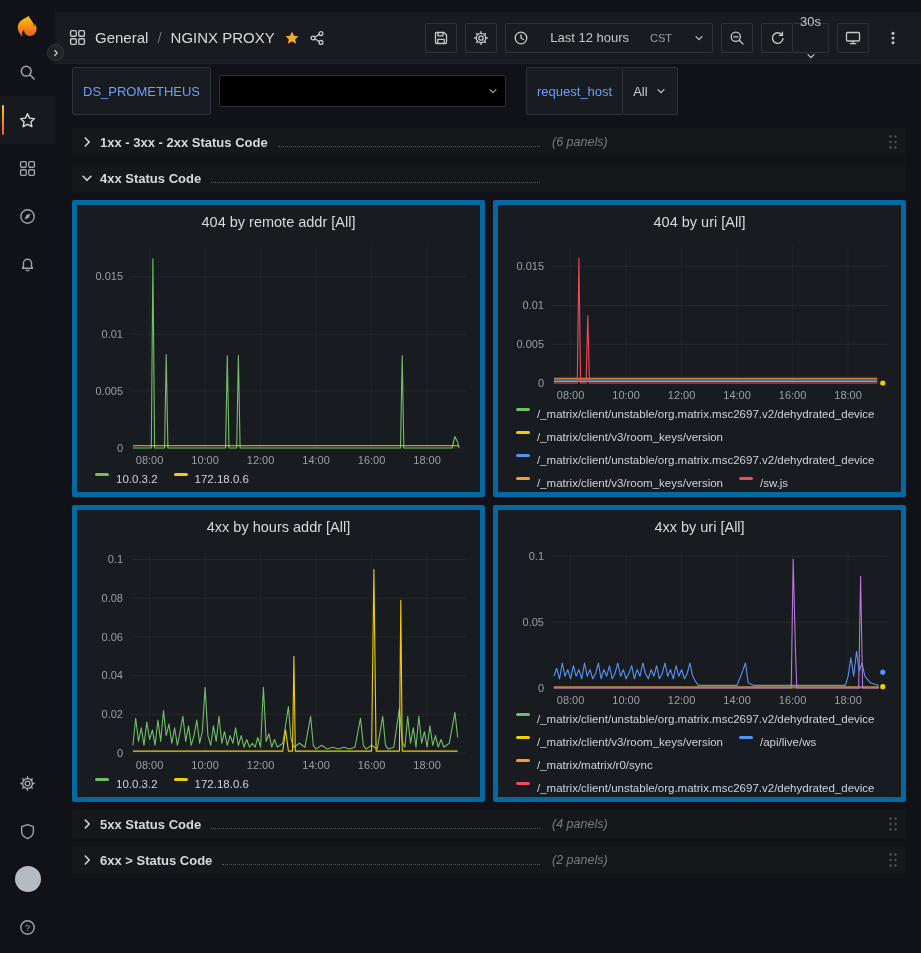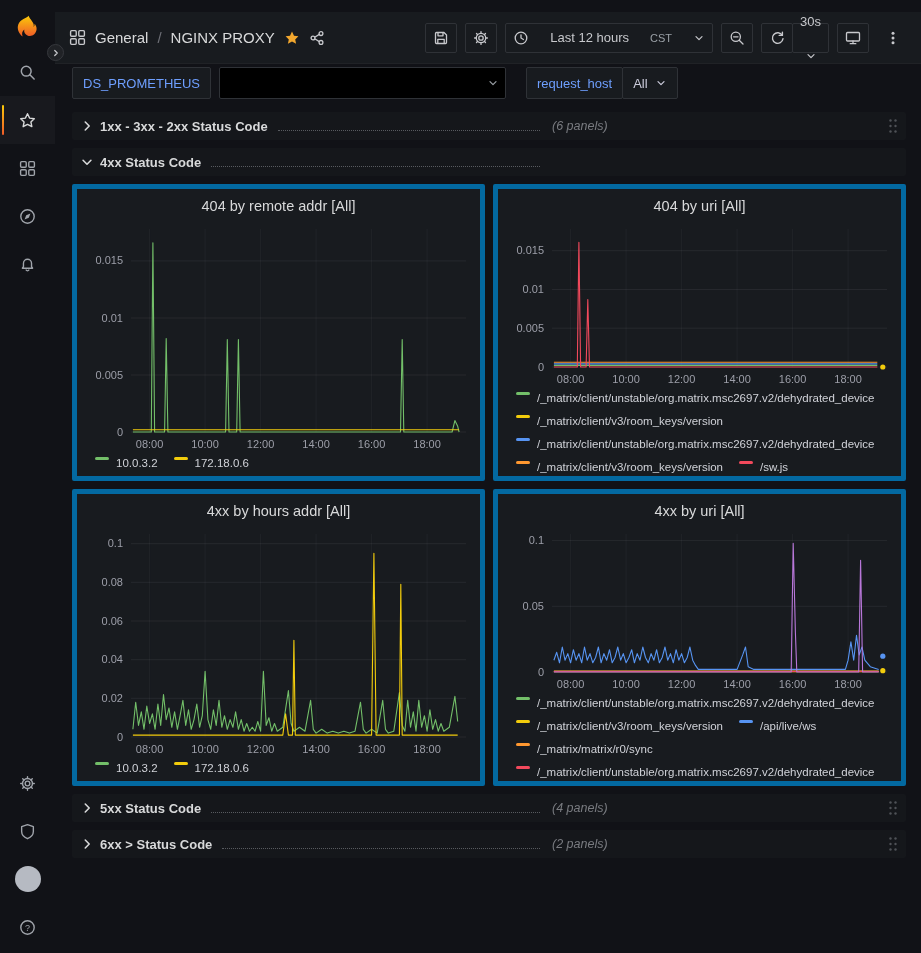--- a/index.html
+++ b/index.html
@@ -30,21 +30,21 @@
   .icon-btn { display: inline-flex; align-items: center; justify-content: center; color: #c7c8cc; cursor: pointer; background: transparent; border: none; padding: 0; }
   .toolbar { margin-left: auto; display: flex; align-items: center; gap: 8px; }
   .tb-btn { height: 30px; min-width: 30px; padding: 0 7px; display: inline-flex; align-items: center; justify-content: center; gap: 21px;
     background: transparent; border: 1px solid #2f3237; border-radius: 2px; color: #c7c8cc; font-size: 13px; cursor: pointer;
     font-family: "Liberation Sans", sans-serif; }
   .tb-btn.noborder { border-color: transparent; }
   .tb-group { display: flex; align-items: center; }
   .tb-group .tb-btn + .tb-btn { margin-left: -1px; flex-direction: column; }
   
   .subnav { flex: none; display: flex; align-items: center; padding: 3px 15px 7px 17px; background: #111217; }
-  .var-btn { height: 32px; padding: 0 10px; display: inline-flex; align-items: center; gap: 7px; background: #181b1f;
+  .var-btn { height: 48px; padding: 0 10px; display: inline-flex; align-items: center; gap: 7px; background: #181b1f;
     border: 1px solid #2f3237; border-radius: 2px; font-size: 13px; cursor: pointer; color: #ccccdc;
     font-family: "Liberation Sans", sans-serif; }
   .var-btn.linkblue { color: #6e9fff; }
   .var-select { height: 32px; width: 287px; margin-left: 8px; background: #000; border: 1px solid #2f3237; border-radius: 2px;
     display: flex; align-items: center; justify-content: flex-end; padding: 0 6px; cursor: pointer; color: #9aa0a6; }
   .var-group { display: flex; align-items: center; margin-left: 20px; }
   .var-group .var-btn + .var-btn { margin-left: -1px; }
   
   .dash { flex: 1; overflow: hidden; padding: 6px 15px 0 17px; display: flex; flex-direction: column; }
   .row-header { height: 28px; flex: none; display: flex; align-items: center; padding: 0 8px; margin-bottom: 8px;

